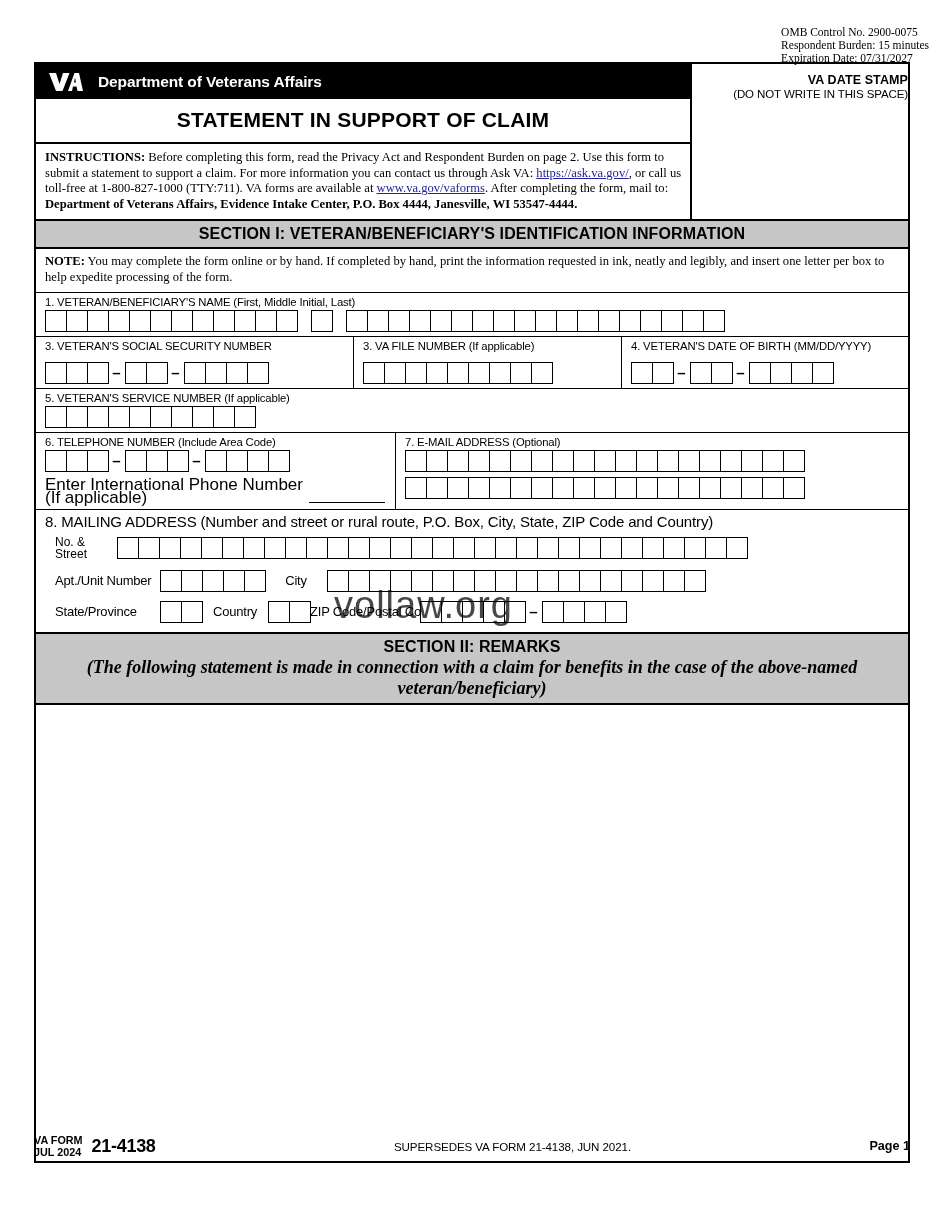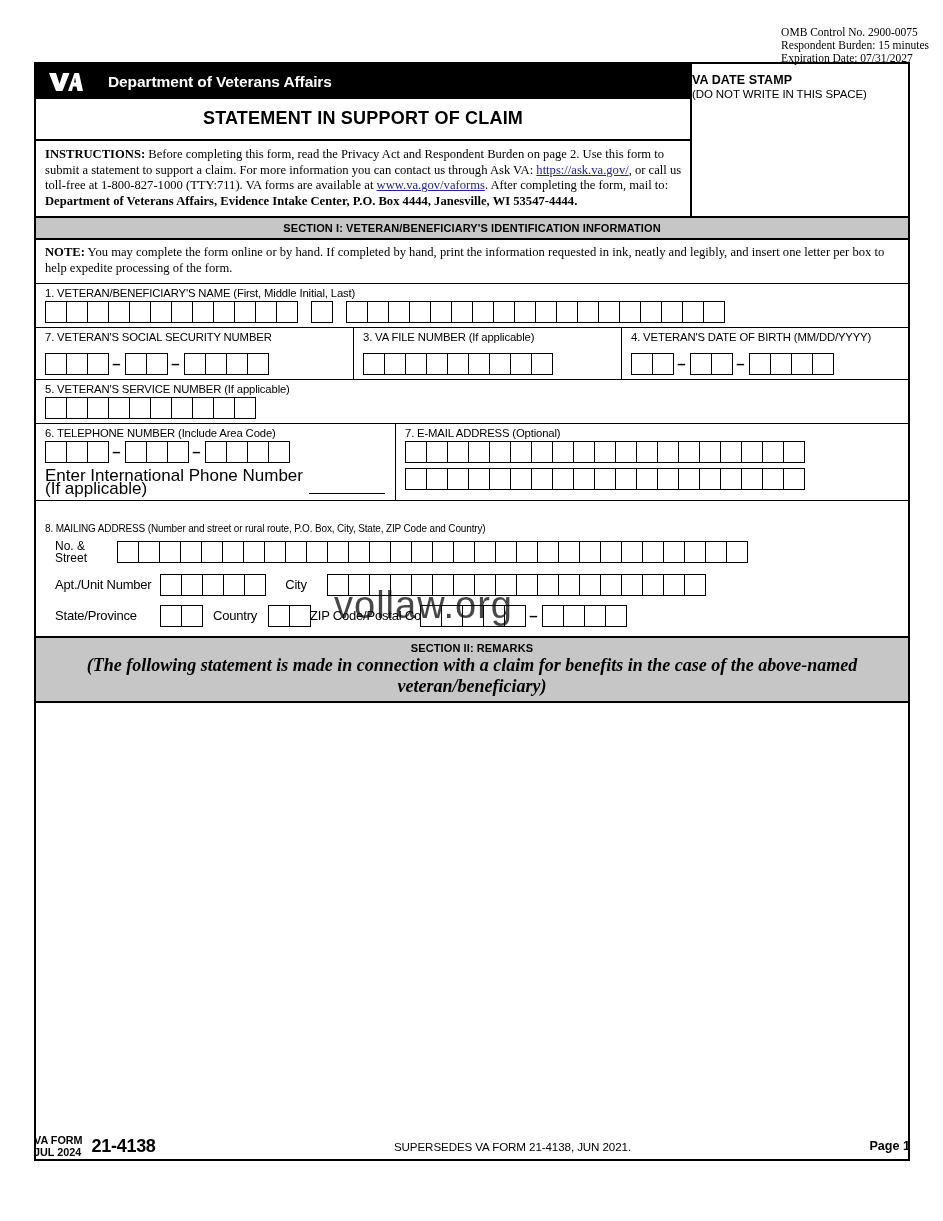--- a/index.html
+++ b/index.html
@@ -32,41 +32,41 @@
   .frame {
     position: absolute;
     left: 34px; top: 62px;
     width: 876px;
     border: 2px solid #000;
   }
 
   
   .topband { display: flex; align-items: stretch; }
   .titlecol { width: 656px; border-right: 2px solid #000; }
-  .stampcol { flex: 1 1 auto; text-align: left; }
+  .stampcol { flex: 1 1 auto; text-align: right; }
 
   .vabar {
     background: #000;
     color: #fff;
     height: 35px;
     display: flex;
     align-items: center;
     padding-left: 12px;
-    gap: 24px;
+    gap: 14px;
   }
   .valogo { width: 36px; height: 22px; display: block; }
   .vatext {
     font-size: 15.5px;
     font-weight: bold;
     letter-spacing: -0.1px;
   }
 
   .formtitle {
     text-align: center;
-    font-size: 18px;
+    font-size: 21px;
     font-weight: bold;
     letter-spacing: 0.2px;
     padding: 9px 0 10px;
     border-bottom: 2px solid #000;
   }
 
   .instructions {
     font-family: "Liberation Serif", serif;
     font-size: 12.6px;
     line-height: 15.6px;
@@ -89,21 +89,21 @@
   }
 
   
   .sectionbar {
     background: #c6c6c6;
     border-top: 2px solid #000;
     border-bottom: 2px solid #000;
     text-align: center;
     padding: 4px 0 4px;
   }
-  .sectionbar .st { font-size: 11px; font-weight: bold; letter-spacing: 0.1px; }
+  .sectionbar .st { font-size: 16px; font-weight: bold; letter-spacing: 0.1px; }
   .sectionbar .ss {
     font-family: "Liberation Serif", serif;
     font-style: italic;
     font-weight: bold;
     font-size: 18px;
     padding-top: 1px;
   }
 
   .note {
     font-family: "Liberation Serif", serif;
@@ -119,21 +119,21 @@
   .cell { position: relative; padding: 3px 0 4px 9px; }
   .bdr-r { border-right: 1.5px solid #000; }
   .bdr-b { border-bottom: 1.5px solid #000; }
 
   .lbl {
     font-size: 11.3px;
     letter-spacing: -0.15px;
     white-space: nowrap;
     padding-bottom: 2px;
   }
-  .lbl-sm { font-size: 10px; margin-top: 19px; }
+  .lbl-sm { font-size: 15px; }
 
   
   .comb { display: flex; align-items: center; }
   .boxes { display: flex; }
   .bx {
     width: 22.4px; height: 22px;
     border: 1.4px solid #000;
     margin-right: -1.4px;
     background: #fff;
   }
@@ -286,21 +286,21 @@
             <div class="bx"></div>
             <div class="bx"></div>
             <div class="bx"></div>
             <div class="bx"></div>
           </div>
       </div>
     </div>
 
     <div class="row bdr-b">
       <div class="cell bdr-r" style="width:318px">
-        <div class="lbl">7. VETERAN'S SOCIAL SECURITY NUMBER</div>
+        <div class="lbl">3. VETERAN'S SOCIAL SECURITY NUMBER</div>
         <div class="comb" style="padding-top:8px">
           <div class="boxes">
               <div class="bx"></div>
               <div class="bx"></div>
               <div class="bx"></div>
             </div>
           <div class="sep">–</div>
           <div class="boxes">
               <div class="bx"></div>
               <div class="bx"></div>

